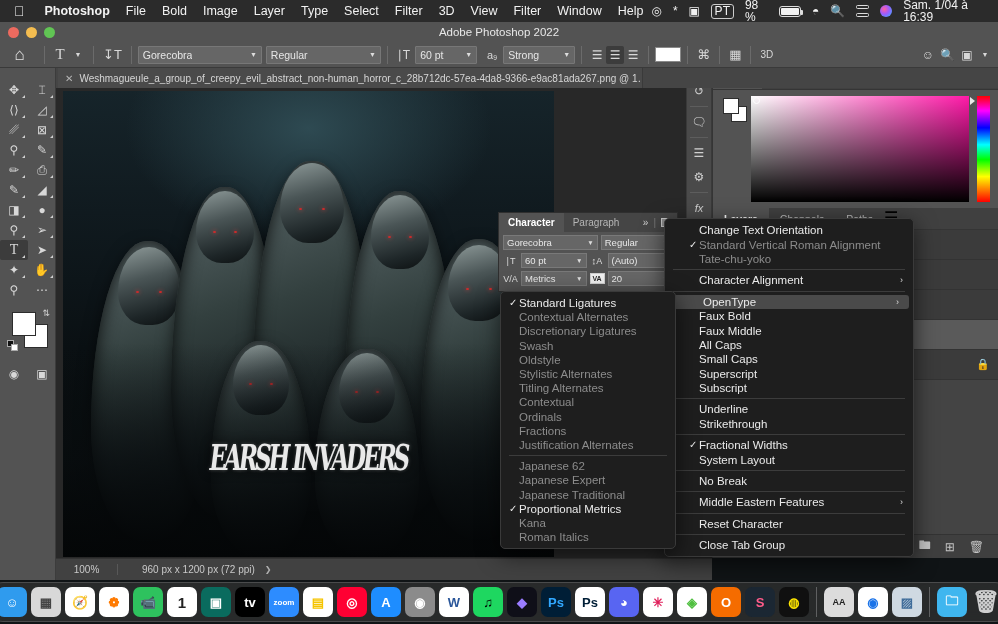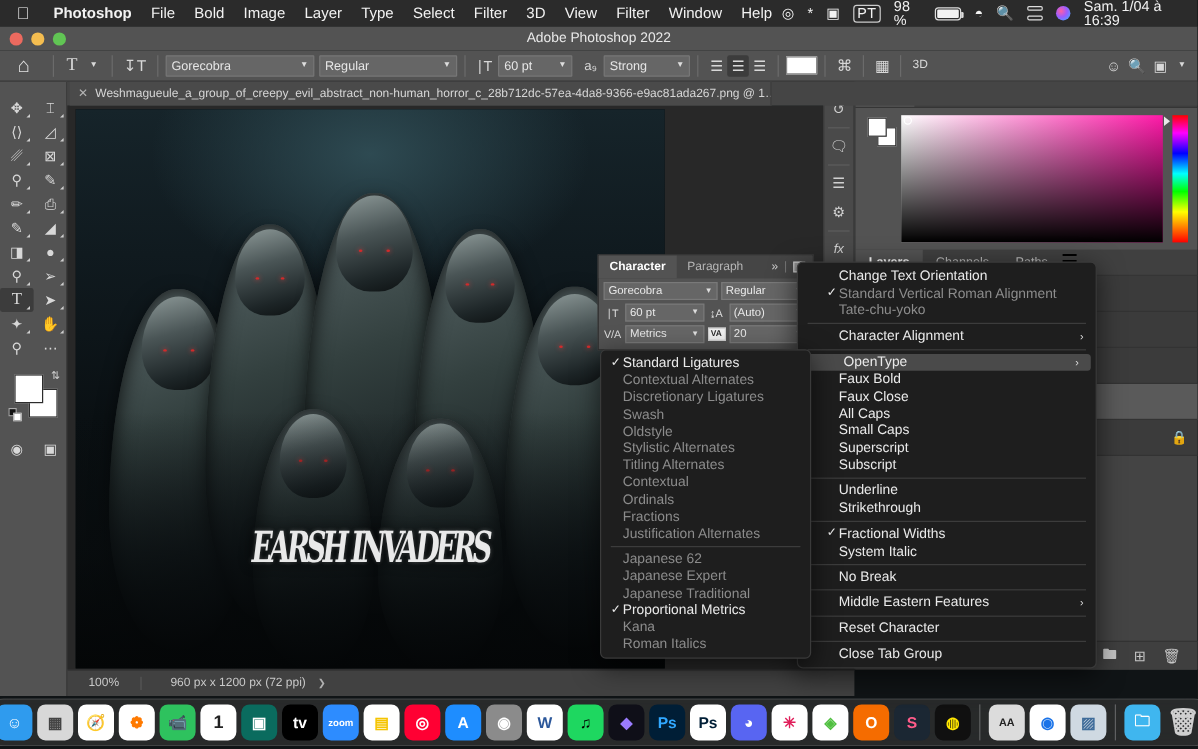--- a/index.html
+++ b/index.html
@@ -605,21 +605,21 @@
         <span class="ck"></span>
         <span class="tx">OpenType</span>
         <span class="ar">›</span>
       </div>
       <div class="mrow">
         <span class="ck"></span>
         <span class="tx">Faux Bold</span>
       </div>
       <div class="mrow">
         <span class="ck"></span>
-        <span class="tx">Faux Close</span>
+        <span class="tx">Faux Middle</span>
       </div>
       <div class="mrow">
         <span class="ck"></span>
         <span class="tx">All Caps</span>
       </div>
       <div class="mrow">
         <span class="ck"></span>
         <span class="tx">Small Caps</span>
       </div>
       <div class="mrow">
@@ -639,21 +639,21 @@
         <span class="ck"></span>
         <span class="tx">Strikethrough</span>
       </div>
       <div class="msep"></div>
       <div class="mrow">
         <span class="ck">✓</span>
         <span class="tx">Fractional Widths</span>
       </div>
       <div class="mrow">
         <span class="ck"></span>
-        <span class="tx">System Italic</span>
+        <span class="tx">System Layout</span>
       </div>
       <div class="msep"></div>
       <div class="mrow">
         <span class="ck"></span>
         <span class="tx">No Break</span>
       </div>
       <div class="msep"></div>
       <div class="mrow">
         <span class="ck"></span>
         <span class="tx">Middle Eastern Features</span>

